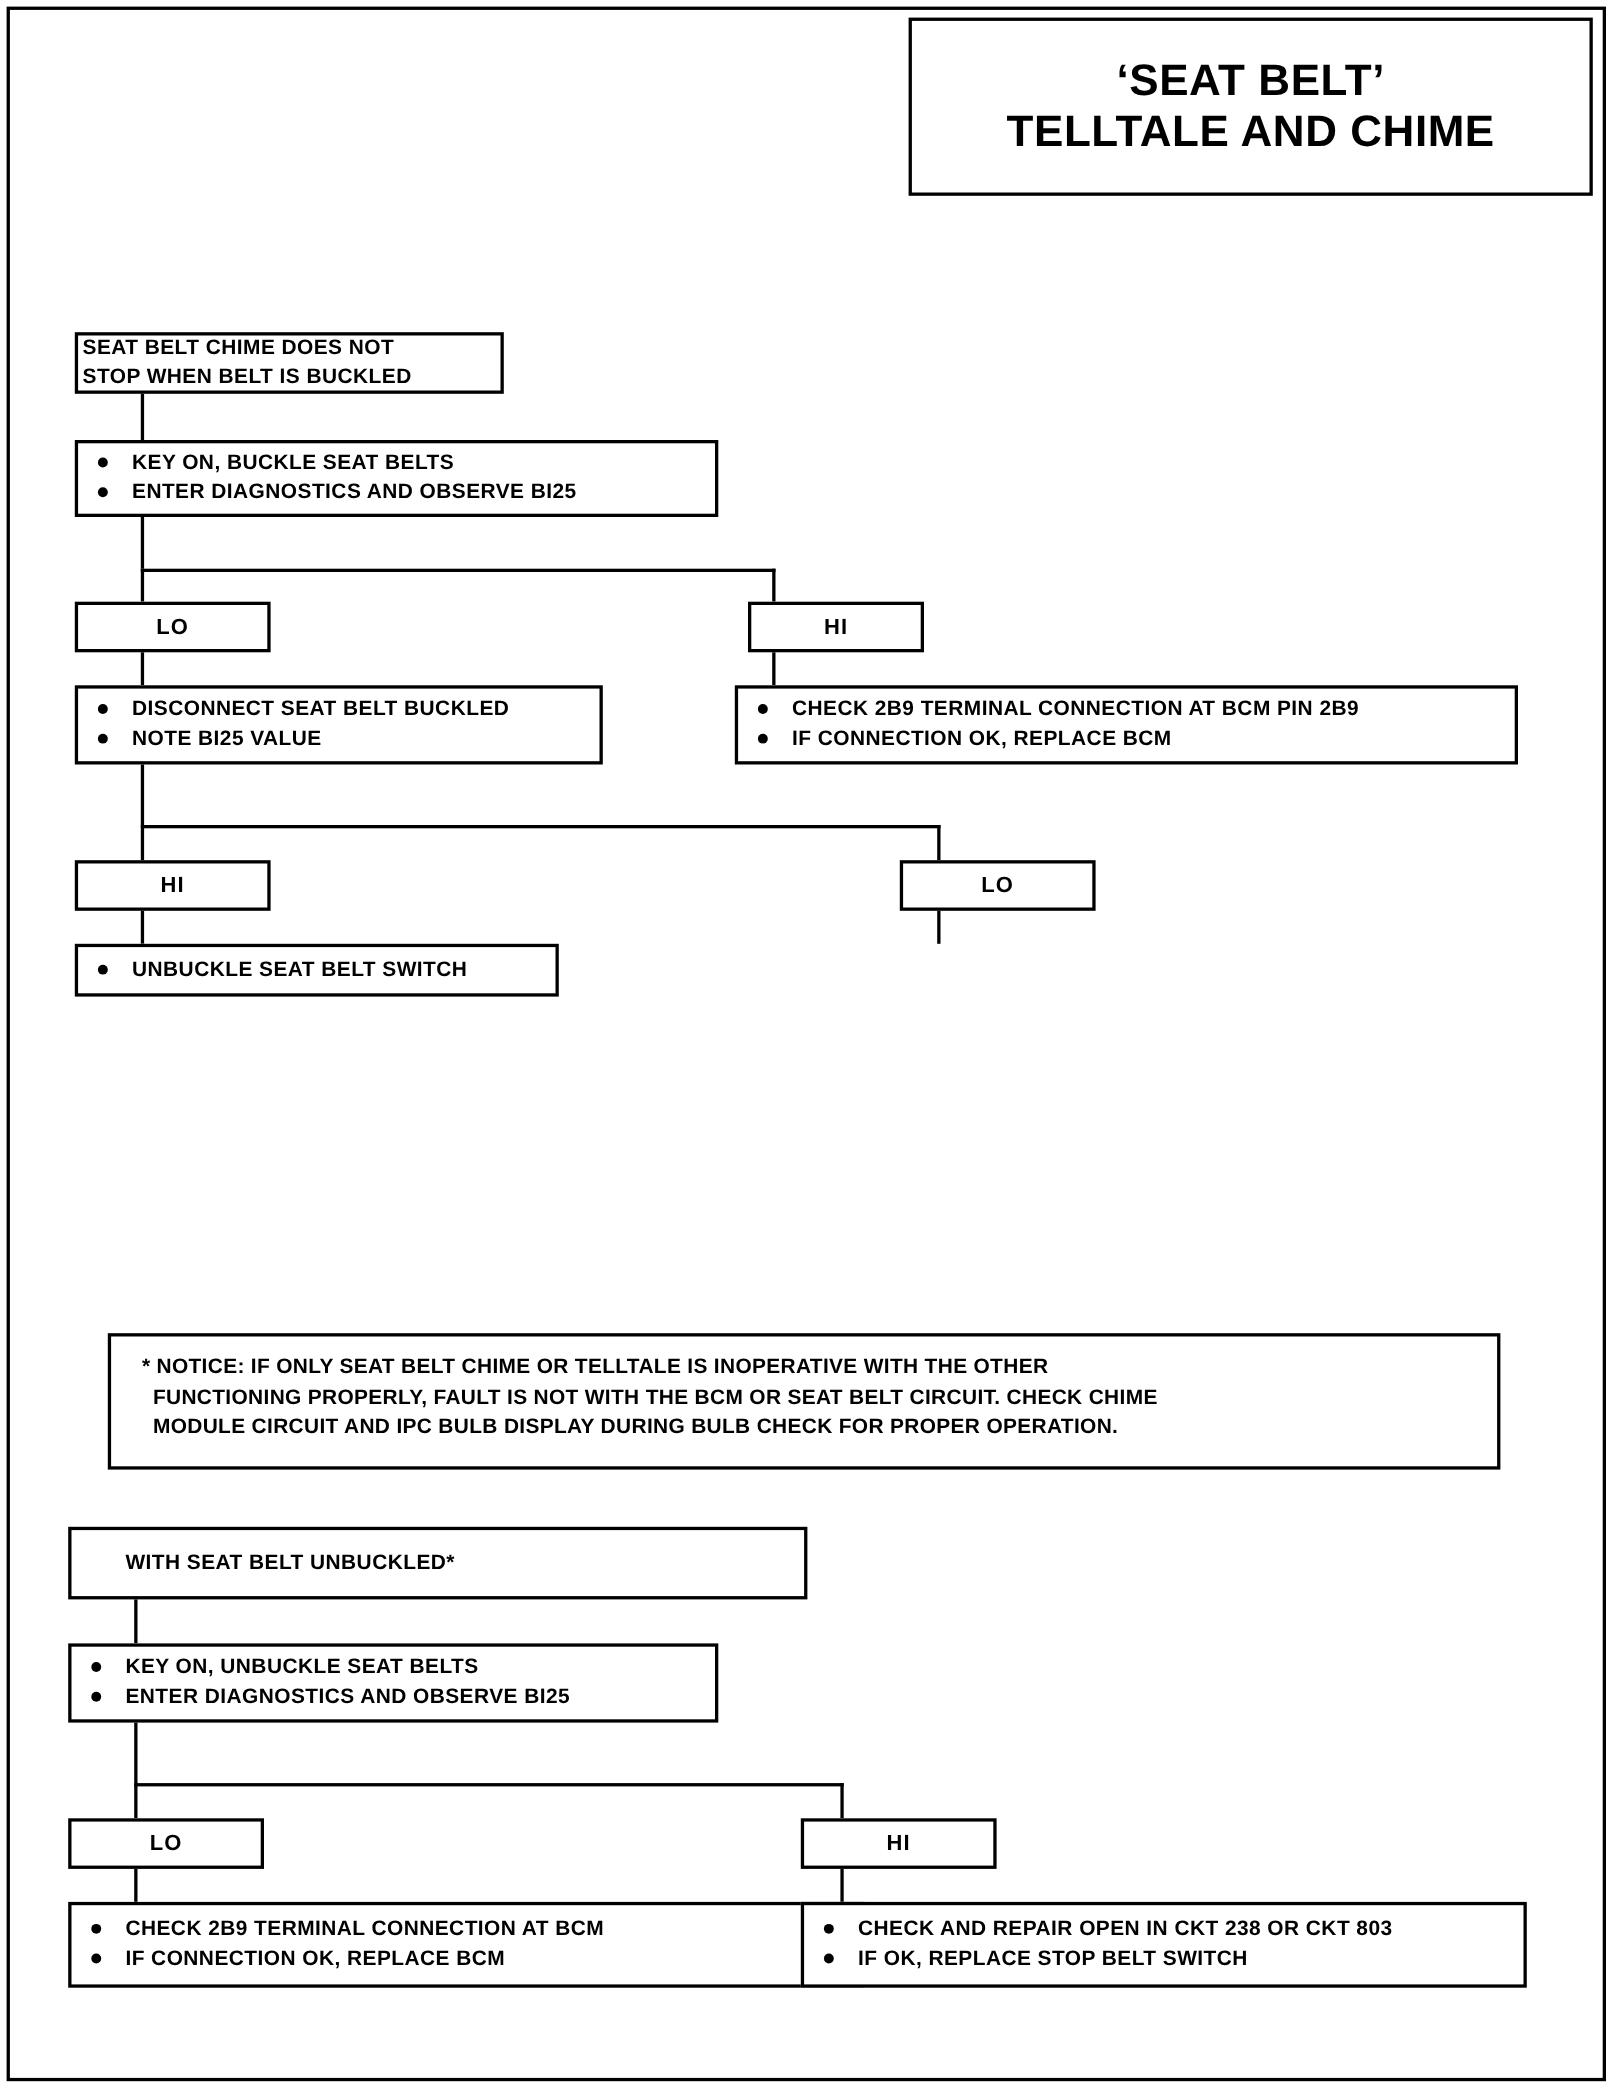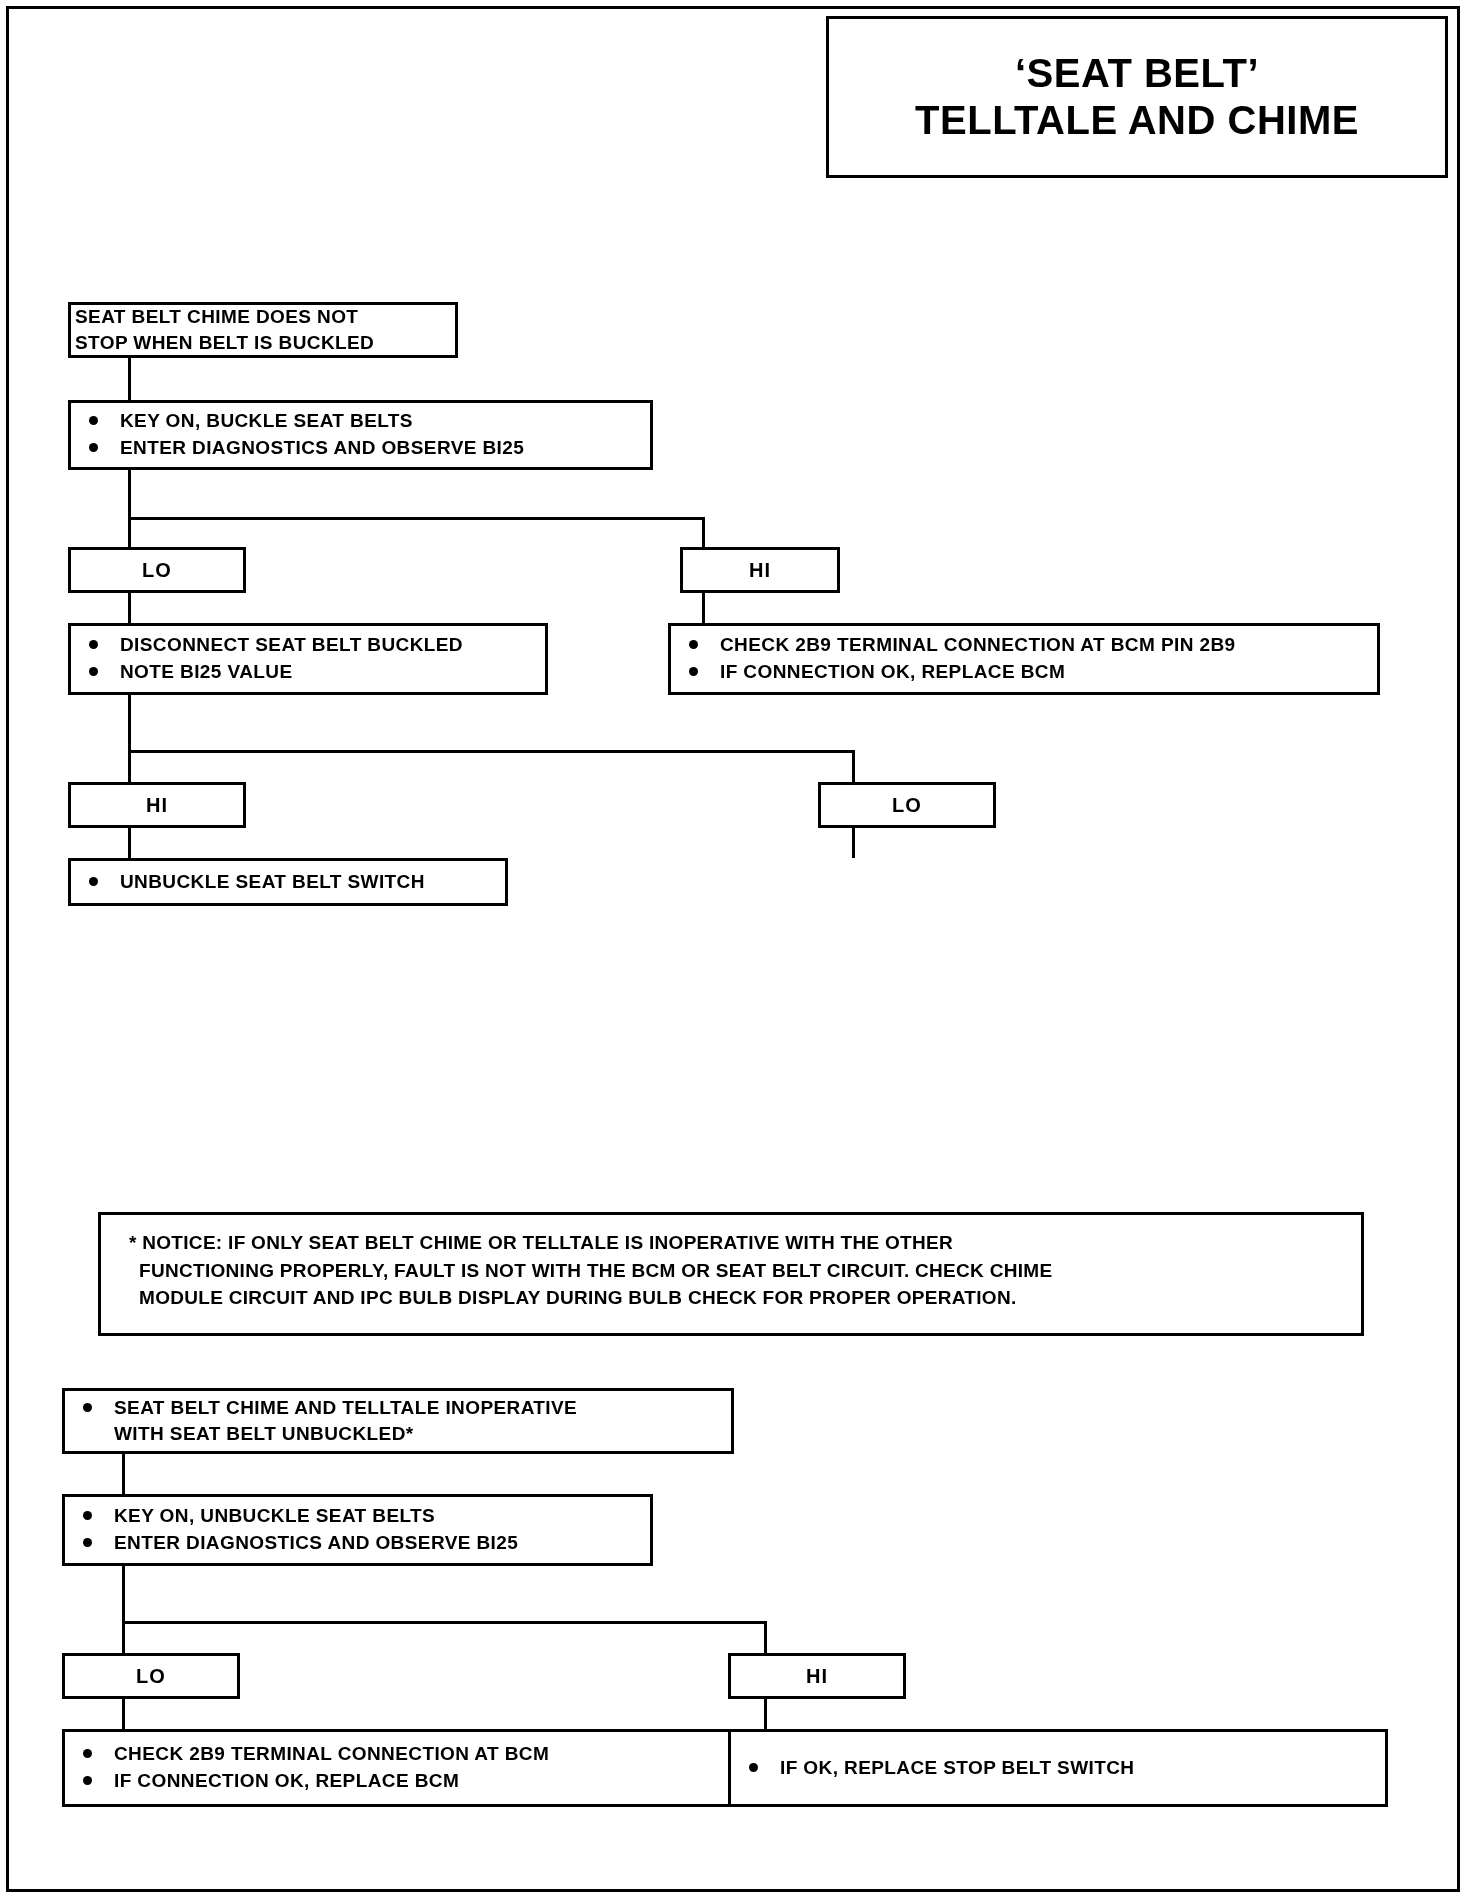--- a/index.html
+++ b/index.html
@@ -226,24 +226,20 @@
   </div>
 
 
   <div class="notice-box" style="left:98px; top:1212px; width:1266px; height:124px;">
     <div class="notice-line first">* NOTICE:     IF ONLY SEAT BELT CHIME OR TELLTALE IS INOPERATIVE WITH  THE  OTHER</div>
     <div class="notice-line">FUNCTIONING PROPERLY, FAULT IS NOT WITH THE BCM OR SEAT BELT CIRCUIT.  CHECK CHIME</div>
     <div class="notice-line">MODULE CIRCUIT AND IPC BULB DISPLAY DURING BULB CHECK FOR PROPER OPERATION.</div>
   </div>
 
   <div class="box" style="left:62px; top:1388px; width:672px; height:66px;">
-    <div class="bullet-row">
-      <span class="bullet-dot"></span>
-      <span class="bullet-text wrap">SEAT BELT CHIME AND TELLTALE INOPERATIVE</span>
-    </div>
     <div class="plain-line" style="padding-left:49px;">WITH SEAT BELT UNBUCKLED*</div>
   </div>
 
   <div class="vline" style="left:122px; top:1454px; height:40px;"></div>
 
   <div class="box" style="left:62px; top:1494px; width:591px; height:72px;">
     <div class="bullet-row">
       <span class="bullet-dot"></span>
       <span class="bullet-text">KEY ON, UNBUCKLE SEAT BELTS</span>
     </div>
@@ -275,17 +271,21 @@
     </div>
     <div class="bullet-row">
       <span class="bullet-dot"></span>
       <span class="bullet-text">IF CONNECTION OK, REPLACE BCM</span>
     </div>
   </div>
 
   <div class="box" style="left:728px; top:1729px; width:660px; height:78px;">
     <div class="bullet-row">
       <span class="bullet-dot"></span>
+      <span class="bullet-text">CHECK AND REPAIR OPEN IN CKT 238 OR CKT 803</span>
+    </div>
+    <div class="bullet-row">
+      <span class="bullet-dot"></span>
       <span class="bullet-text">IF OK, REPLACE STOP BELT SWITCH</span>
     </div>
   </div>
 
 </div>
 
 </body></html>

